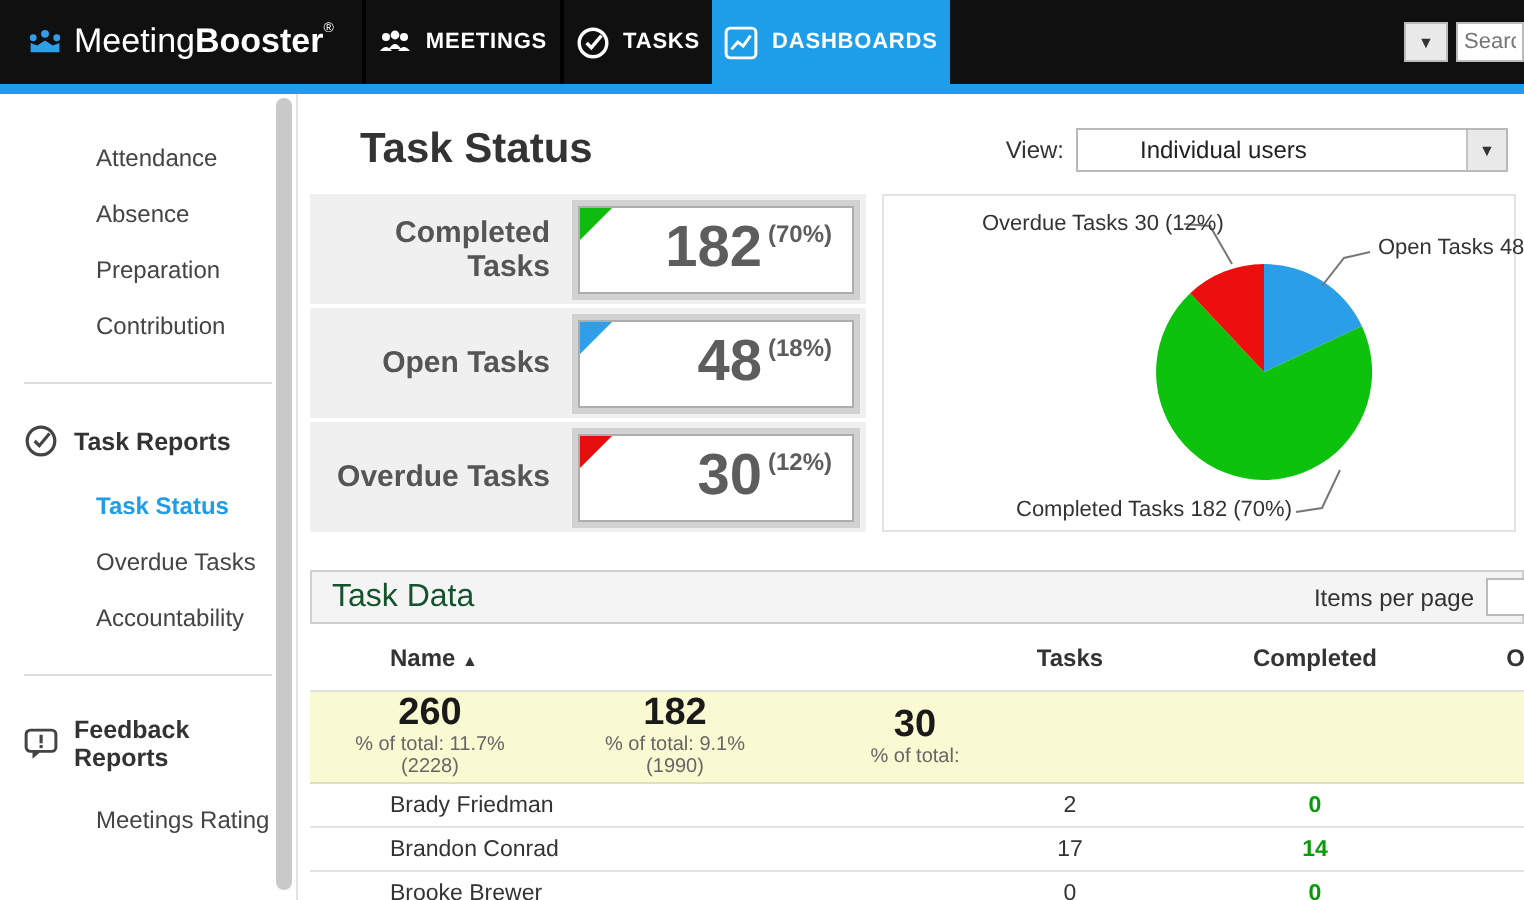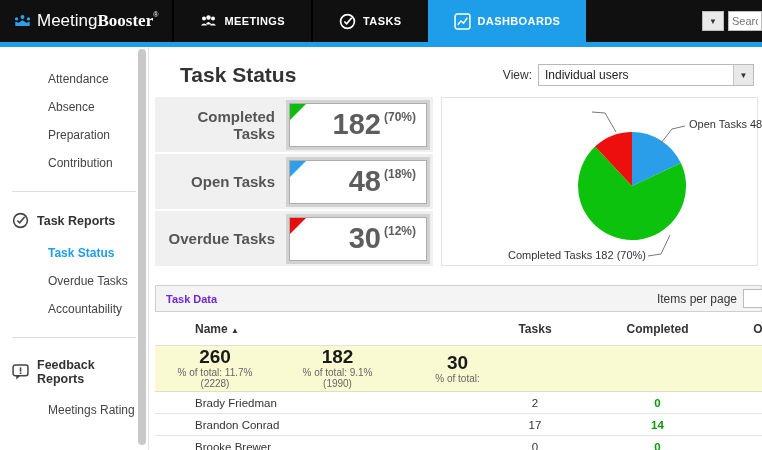--- a/index.html
+++ b/index.html
@@ -5,23 +5,23 @@
   * { margin:0; padding:0; box-sizing:border-box; }
   html,body { width:762px; height:450px; overflow:hidden; background:#fff;
     font-family:"Liberation Sans", sans-serif; position:relative; }
 
   
   .topbar { position:absolute; left:0; top:0; width:762px; height:42px; background:#101010;
     display:flex; align-items:stretch; }
   .accentstrip { position:absolute; left:0; top:42px; width:762px; height:5px; background:#1e9de9; }
   .logo { display:flex; align-items:center; gap:6px; padding:0 14px; min-width:160px; }
   .logo-text { color:#fff; font-size:17px; }
-  .logo-text b { font-weight:bold;font-family:Liberation Serif, serif; }
+  .logo-text b { font-weight:bold; }
   .logo-mark { color:#fff; font-size:7px; vertical-align:top; }
-  .tab { display:flex; align-items:center; gap:7px; padding:0 26px; color:#fff;
+  .tab { display:flex; align-items:center; gap:7px; padding:0 6px; color:#fff;
     font-size:11px; font-weight:bold; letter-spacing:.4px; border-left:2px solid #000; cursor:pointer; }
   .tab.active { background:#1e9de9; border-left:none; }
   .topbar-right { margin-left:auto; display:flex; align-items:center; gap:4px; padding-right:0; }
   .mini-drop { width:22px; height:20px; background:#e9e9e9; border:1px solid #bbb;
     display:flex; align-items:center; justify-content:center; font-size:8px; color:#333; }
   .search-input { width:34px; height:20px; border:1px solid #bbb; font-size:11px; padding:0 3px;
     color:#555; }
 
   
   .sidebar { position:absolute; left:0; top:47px; width:149px; height:403px; background:#fff;
@@ -35,21 +35,21 @@
   .side-scroll { position:absolute; right:2px; top:2px; width:8px; height:396px;
     background:#c9c9c9; border-radius:4px; }
   .icon16 { width:17px; height:17px; flex:0 0 17px; }
 
   
   .main { position:absolute; left:150px; top:47px; width:612px; height:403px; }
   .main-header { display:flex; align-items:center; justify-content:space-between; padding:16px 8px 10px 30px; }
   .page-title { font-size:21px; font-weight:bold; color:#333; }
   .view-group { display:flex; align-items:center; gap:6px; font-size:12px; color:#333; }
   .select-box { display:flex; align-items:stretch; border:1px solid #b9b9b9; background:#fff; height:22px; width:216px; }
-  .select-value { flex:1; font-size:12px; color:#222; padding:3px 6px; white-space:nowrap; }
+  .select-value { flex:1; font-size:12px; color:#222; padding:3px 6px; white-space:nowrap;margin-left:25px; }
   .select-arrow { width:20px; background:#e9e9e9; border-left:1px solid #c4c4c4;
     display:flex; align-items:center; justify-content:center; font-size:8px; color:#333; }
 
   
   .dash-row { display:flex; padding:0 4px 0 5px; }
   .stats-col { width:283px; display:flex; flex-direction:column; gap:2px; }
   .stat-row { background:#f0f0f0; height:55px; display:flex; align-items:center; }
   .stat-label { flex:1; text-align:right; font-size:15px; font-weight:bold; color:#555; padding-right:14px; }
   .stat-card { position:relative; width:138px; height:44px; background:#fff; margin-right:6px;
     border:1px solid #adadad; box-shadow:0 0 0 3px #d2d2d2; display:flex; align-items:center;
@@ -58,21 +58,21 @@
   .stat-value { font-size:29px; font-weight:bold; color:#5d5d5d; line-height:1; }
   .stat-pct { font-size:12px; font-weight:bold; color:#5d5d5d; margin-left:3px; transform:translateY(-8px); }
 
   .chart-panel { flex:1; margin-left:8px; border:1px solid #e3e3e3; position:relative; height:169px; background:#fff; }
   .pie-label { position:absolute; font-size:11px; color:#333; white-space:nowrap; }
 
   
   .table-wrap { margin:19px 0 0 5px; }
   .table-bar { width:607px; height:27px; background:#f4f4f4; border:1px solid #cfcfcf;
     display:flex; align-items:center; justify-content:space-between; padding:0 0 0 10px; }
-  .table-bar-title { font-size:11px; font-weight:bold; color:#6d28d9; }
+  .table-bar-title { font-size:16px; font-weight:normal; color:#14532d; }
   .ipp-group { display:flex; align-items:center; gap:6px; font-size:12px; color:#333; margin-right:-24px; }
   .ipp-input { width:42px; height:19px; border:1px solid #bbb; background:#fff; }
 
   .trow { width:685px; display:flex; align-items:center; }
   .col-name { width:320px; padding-left:40px; }
   .col-tasks { width:120px; text-align:center; }
   .col-completed { width:125px; text-align:center; }
   .col-overdue { width:115px; text-align:center; }
   .thead { height:34px; border-bottom:1px solid #e0e0e0; font-size:12px; font-weight:bold; color:#333; }
   .thead .col-name { padding-left:40px; }
@@ -217,20 +217,21 @@
 
     <div class="chart-panel">
       <svg width="315" height="167" viewBox="0 0 315 167">
         <path d="M190 88 L190 34 A54 54 0 0 1 238.9 65.0 Z" fill="#2a9ee8"></path>
         <path d="M190 88 L238.9 65.0 A54 54 0 1 1 153.1 48.6 Z" fill="#0cc20c"></path>
         <path d="M190 88 L153.1 48.6 A54 54 0 0 1 190 34 Z" fill="#ed0e0e"></path>
         <polyline points="150,14 163,15 174,34" fill="none" stroke="#777" stroke-width="1"></polyline>
         <polyline points="243,28 230,31 219,45" fill="none" stroke="#777" stroke-width="1"></polyline>
         <polyline points="206,158 219,156 228,137" fill="none" stroke="#777" stroke-width="1"></polyline>
       </svg>
+      <span class="pie-label" style="left:49px; top:8px;">Overdue Tasks 30 (12%)</span>
       <span class="pie-label" style="left:247px; top:20px;">Open Tasks 48 (18%)</span>
       <span class="pie-label" style="left:54px; top:151px;margin-left:12px;">Completed Tasks 182 (70%)</span>
     </div>
   </div>
 
   <div class="table-wrap">
     <div class="table-bar">
       <span class="table-bar-title">Task Data</span>
       <div class="ipp-group">
         <span>Items per page</span>

